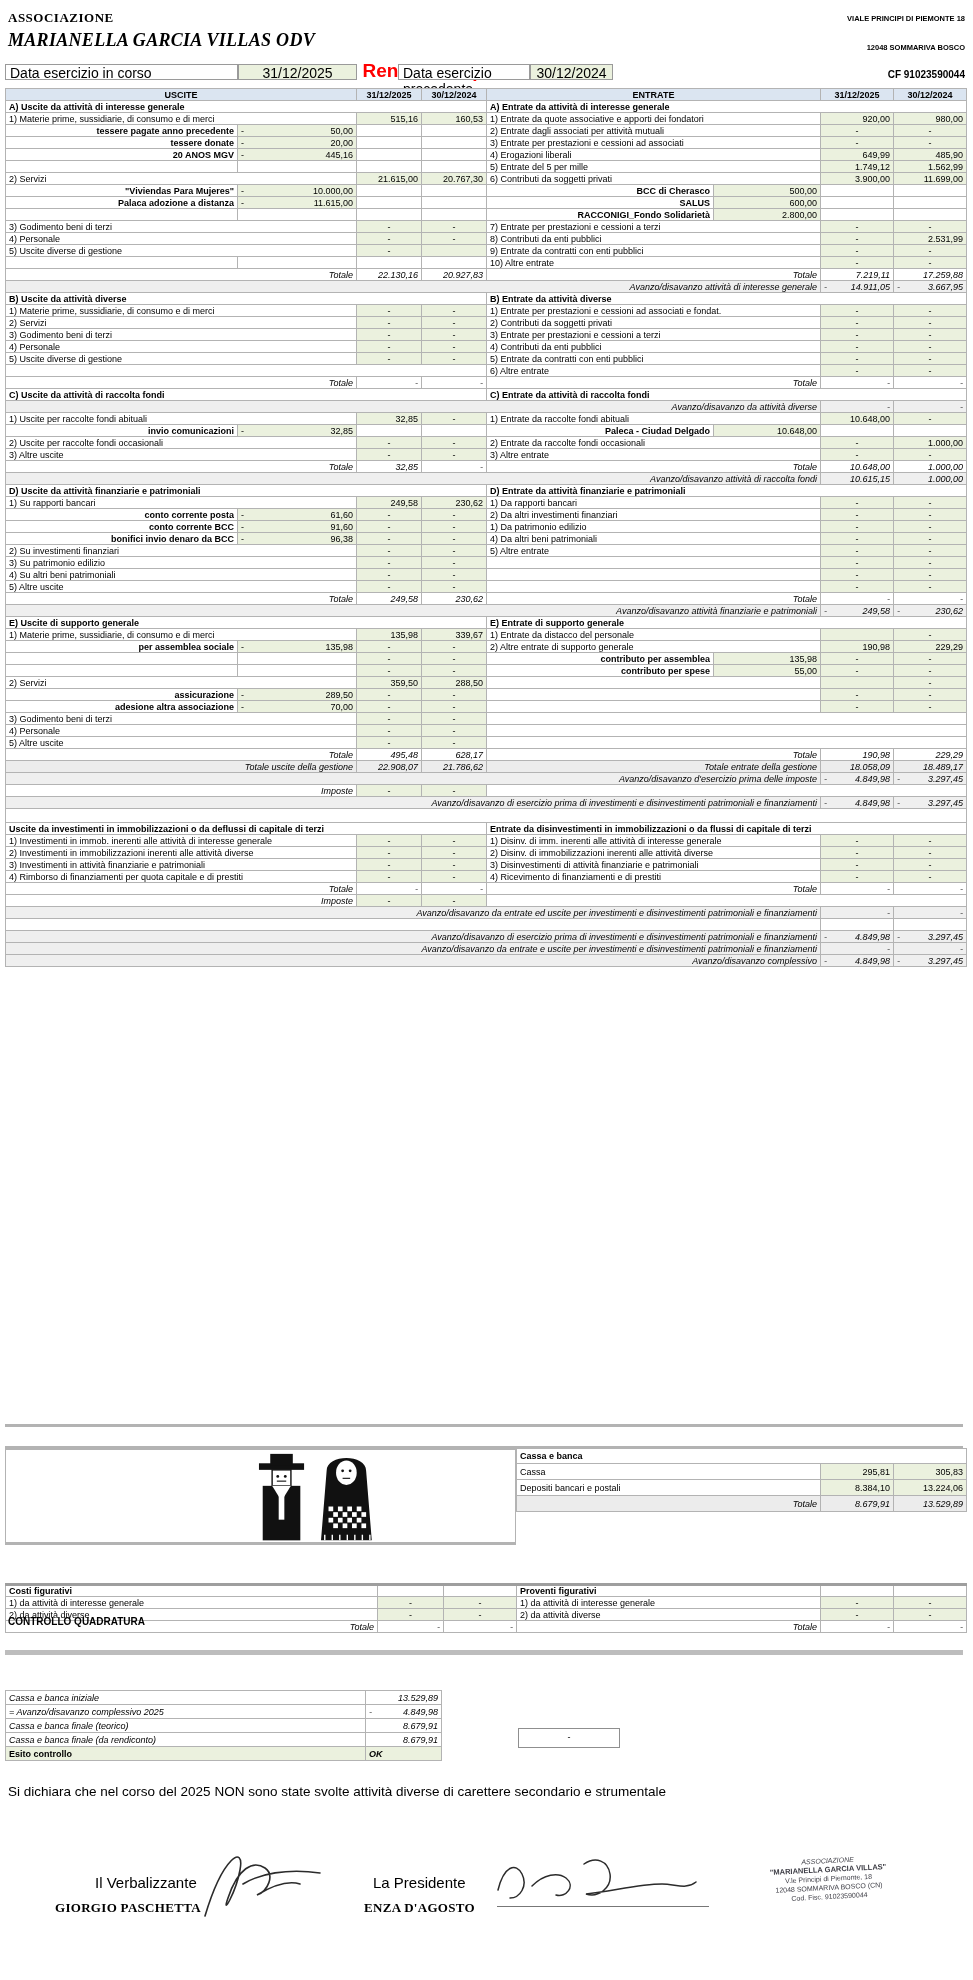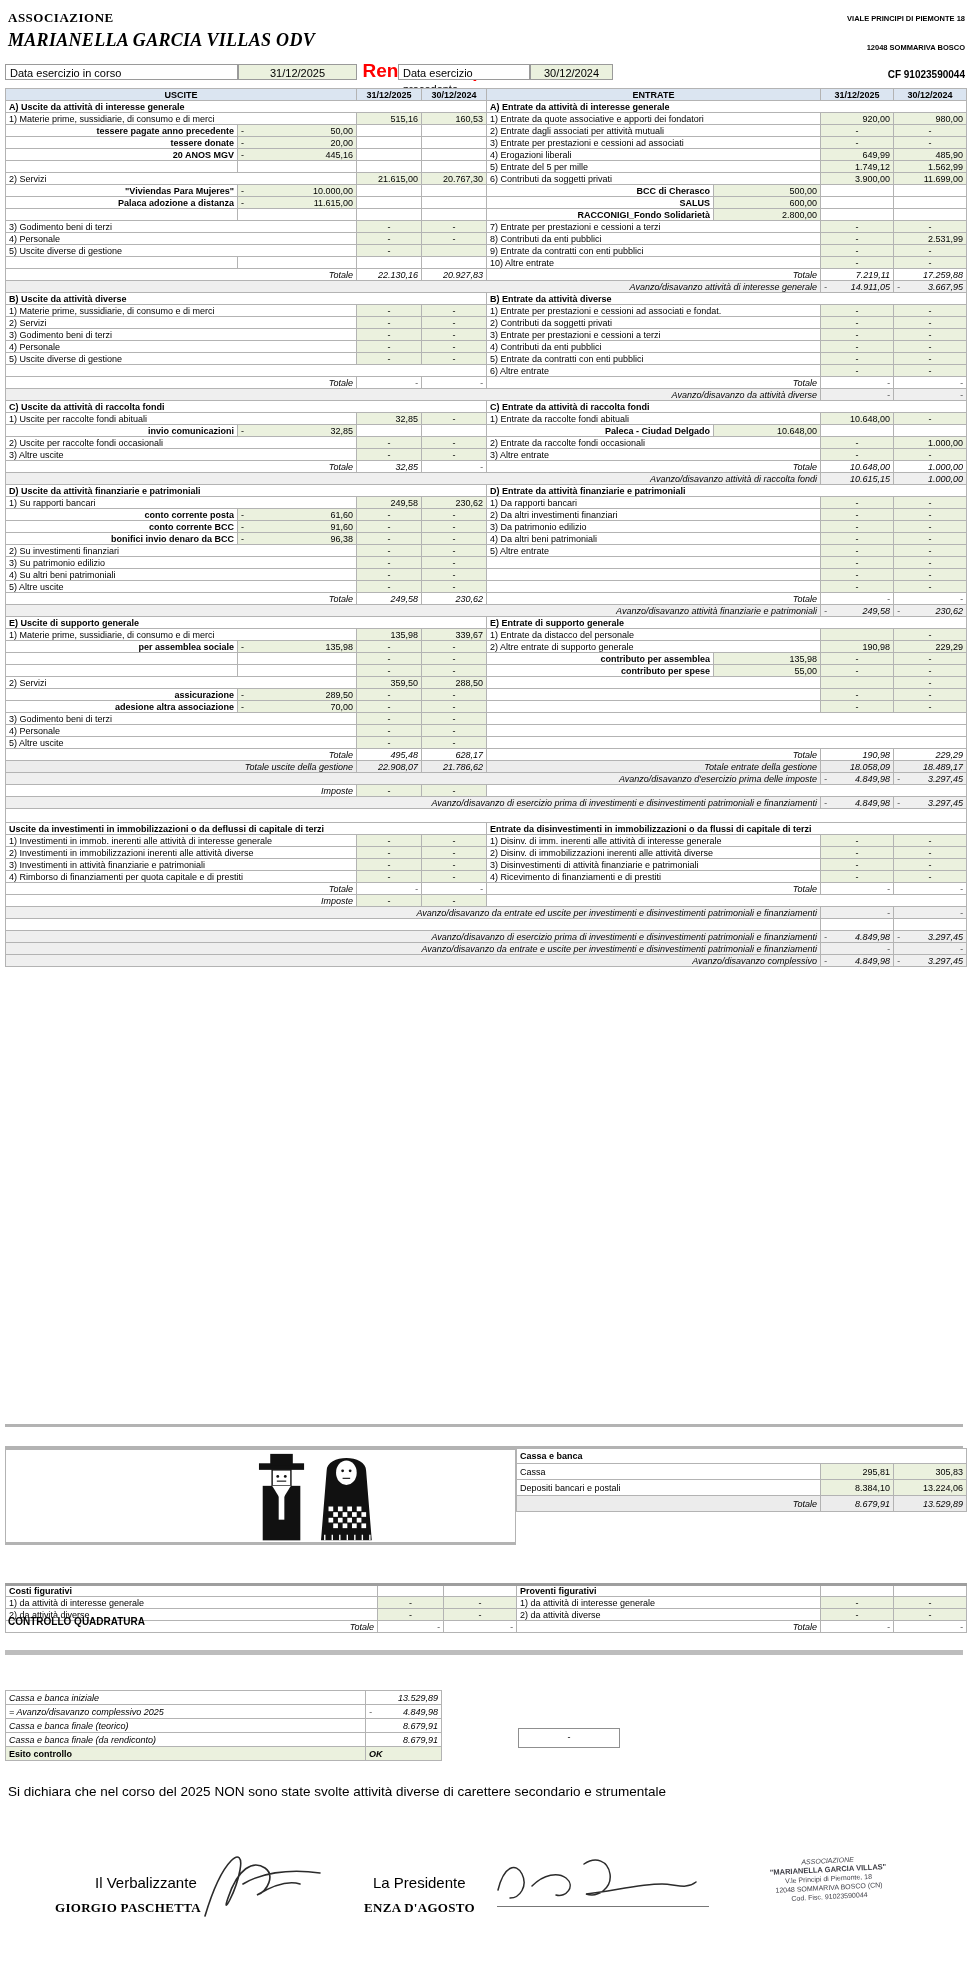--- a/index.html
+++ b/index.html
@@ -6,21 +6,21 @@
   #page{position:relative;width:973px;height:1980px;background:#fff;overflow:hidden;
         font-family:"Liberation Sans",sans-serif;color:#000;}
   .abs{position:absolute;}
 
   
   .org-label{font-family:"Liberation Serif",serif;font-weight:bold;font-size:13px;letter-spacing:.5px;}
   .org-name{font-family:"Liberation Serif",serif;font-weight:bold;font-style:italic;font-size:18px;letter-spacing:.3px;}
   .doc-title{color:#ff0000;font-weight:bold;font-size:19px;text-align:center;margin-top:28px;}
   .addr{font-size:7.5px;font-weight:bold;text-align:right;}
   .cf{font-size:10px;font-weight:bold;text-align:right;}
-  .datebox{border:1px solid #9a9a9a;font-size:11px;height:16px;line-height:16px;padding:0 4px;box-sizing:border-box;background:#fff;}
+  .datebox{border:1px solid #9a9a9a;font-size:14px;height:16px;line-height:16px;padding:0 4px;box-sizing:border-box;background:#fff;}
   .datebox.val{background:#ebf1de;text-align:center;}
 
   
   table.t{border-collapse:collapse;table-layout:fixed;font-size:9px;border:1.5px solid #7f7f7f;}
   table.t td{border:1px solid #b3b3b3;height:12px;padding:0 3px;overflow:hidden;white-space:nowrap;box-sizing:border-box;}
   td.hd{background:#dbe5f1;font-weight:bold;text-align:center;border-color:#7f7f7f;height:15px;}
   td.sec{font-weight:bold;background:#fff;}
   td.desc{background:#fff;}
   td.w{background:#fff;}
   td.g{background:#ebf1de;text-align:right;}
@@ -272,27 +272,27 @@
         </tr>
         <tr>
           <td class="tl" colspan="3">Totale</td>
           <td class="tv dash">-</td>
           <td class="tv dash">-</td>
           <td class="tl" colspan="3">Totale</td>
           <td class="tv dash">-</td>
           <td class="tv dash">-</td>
         </tr>
         <tr>
+          <td class="sec" colspan="5">C) Uscite da attività di raccolta fondi</td>
+          <td class="sec" colspan="5">C) Entrate da attività di raccolta fondi</td>
+        </tr>
+        <tr>
           <td class="avl" colspan="8">Avanzo/disavanzo da attività diverse</td>
           <td class="avv dash">-</td>
           <td class="avv dash">-</td>
-        </tr>
-        <tr>
-          <td class="sec" colspan="5">C) Uscite da attività di raccolta fondi</td>
-          <td class="sec" colspan="5">C) Entrate da attività di raccolta fondi</td>
         </tr>
         <tr>
           <td class="desc" colspan="3">1) Uscite per raccolte fondi abituali</td>
           <td class="g">32,85</td>
           <td class="g dash">-</td>
           <td class="desc" colspan="3">1) Entrate da raccolte fondi abituali</td>
           <td class="g">10.648,00</td>
           <td class="g dash">-</td>
         </tr>
         <tr>
@@ -353,21 +353,21 @@
           <td class="g dash">-</td>
           <td class="desc" colspan="3">2) Da altri investimenti finanziari</td>
           <td class="g dash">-</td>
           <td class="g dash">-</td>
         </tr>
         <tr>
           <td class="sublabel" colspan="2">conto corrente BCC</td>
           <td class="g"><span class="mi">-</span>91,60</td>
           <td class="g dash">-</td>
           <td class="g dash">-</td>
-          <td class="desc" colspan="3">3) Da patrimonio edilizio</td>
+          <td class="desc" colspan="3">1) Da patrimonio edilizio</td>
           <td class="g dash">-</td>
           <td class="g dash">-</td>
         </tr>
         <tr>
           <td class="sublabel" colspan="2">bonifici invio denaro da BCC</td>
           <td class="g"><span class="mi">-</span>96,38</td>
           <td class="g dash">-</td>
           <td class="g dash">-</td>
           <td class="desc" colspan="3">4) Da altri beni patrimoniali</td>
           <td class="g dash">-</td>

